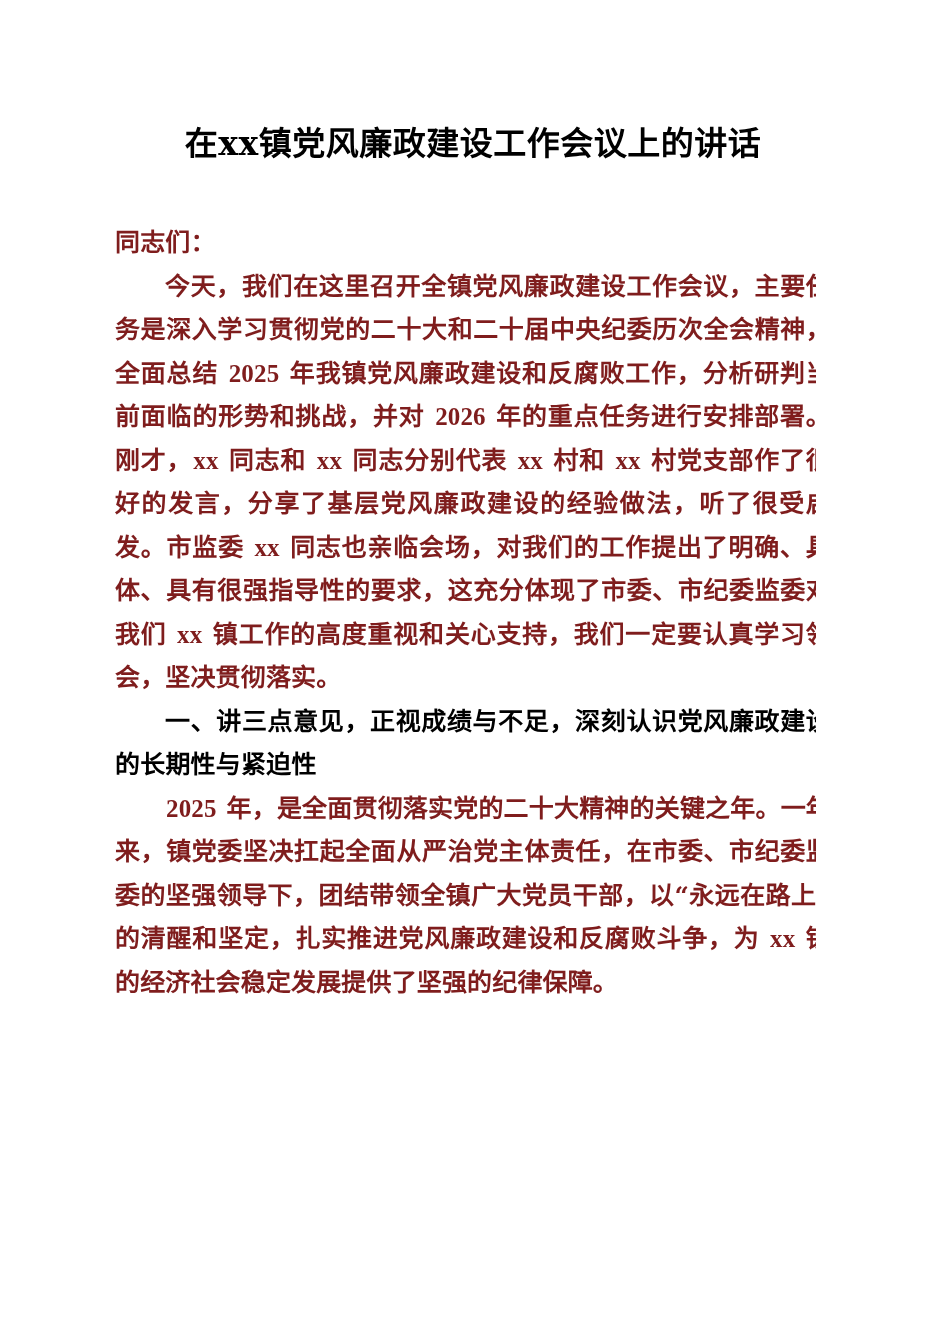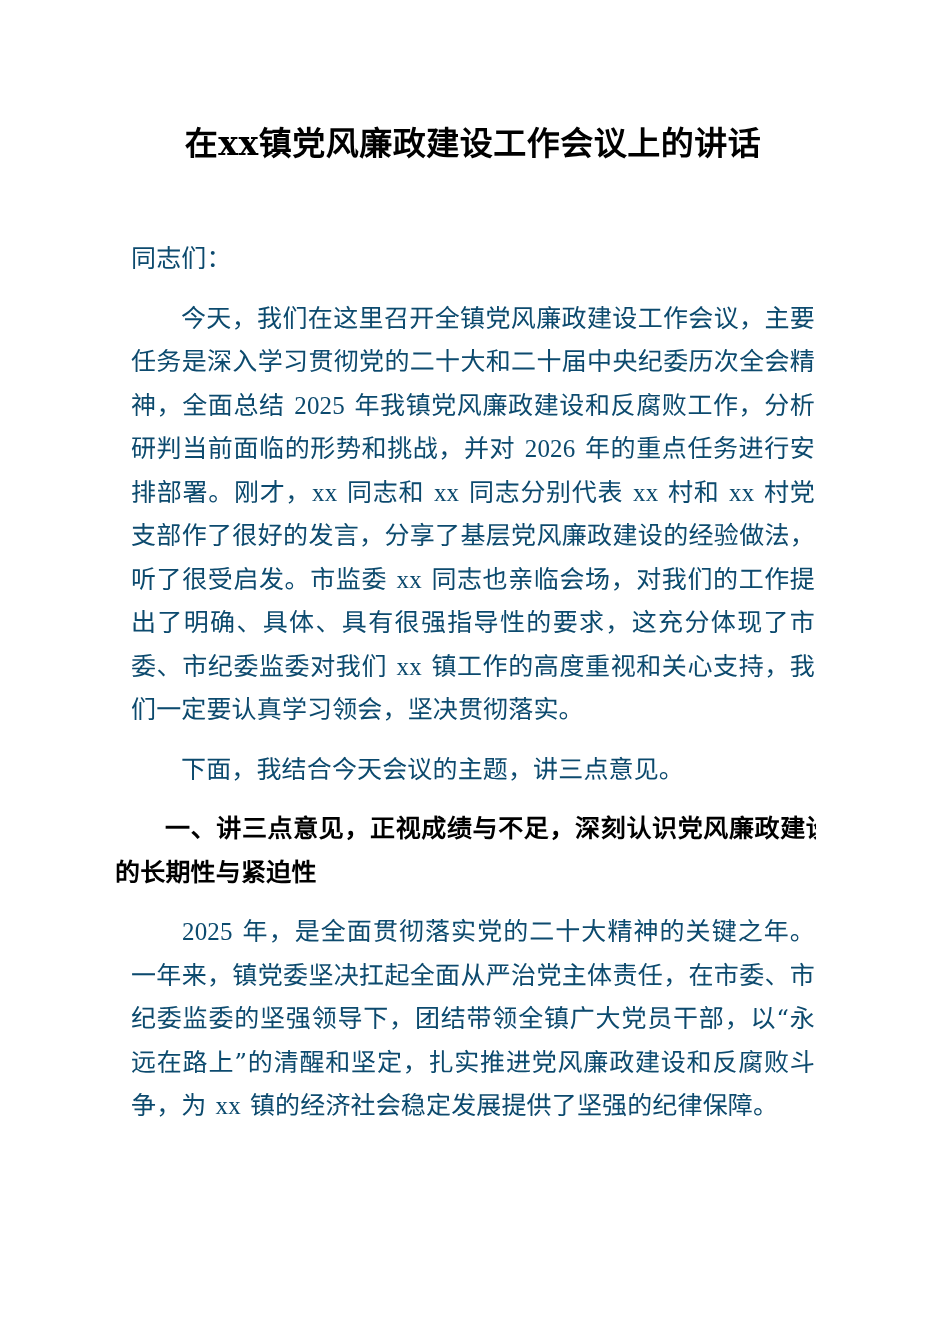--- a/index.html
+++ b/index.html
@@ -50,28 +50,28 @@
     text-align-last: left;
     text-justify: inter-character;
     margin: 0;
     text-indent: 50px;
     letter-spacing: 0.2px;
   }
 
   
   .para {
     font-family: "DejaVu Serif", "Liberation Serif", serif;
-    font-weight: 400;
+    font-weight: 700;
     font-size: 25px;
     line-height: 43.5px;
-    color: #0c4a6e;
+    color: #7f1d1d;
     text-align: justify;
     text-align-last: left;
     text-justify: inter-character;
-    margin: 16px;
+    margin: 0;
     text-indent: 50px;
     letter-spacing: 0.15px;
   }
 
   .para.no-indent {
     text-indent: 0;
   }
 
   
   .salutation {
@@ -94,21 +94,20 @@
 
 <div class="page">
   <div class="doc-body">
 
     <h1 class="doc-title">在<span class="title-lat">xx</span>镇党风廉政建设工作会议上的讲话</h1>
 
     <p class="para no-indent salutation">同志们：</p>
 
     <p class="para">今天，我们在这里召开全镇党风廉政建设工作会议，主要任务是深入学习贯彻党的二十大和二十届中央纪委历次全会精神，全面总结 <span class="lat">2025</span> 年我镇党风廉政建设和反腐败工作，分析研判当前面临的形势和挑战，并对 <span class="lat">2026</span> 年的重点任务进行安排部署。刚才，<span class="lat">xx</span> 同志和 <span class="lat">xx</span> 同志分别代表 <span class="lat">xx</span> 村和 <span class="lat">xx</span> 村党支部作了很好的发言，分享了基层党风廉政建设的经验做法，听了很受启发。市监委 <span class="lat">xx</span> 同志也亲临会场，对我们的工作提出了明确、具体、具有很强指导性的要求，这充分体现了市委、市纪委监委对我们 <span class="lat">xx</span> 镇工作的高度重视和关心支持，我们一定要认真学习领会，坚决贯彻落实。</p>
 
-    <p class="para">下面，我结合今天会议的主题，讲三点意见。</p>
 
     <p class="heading-1">一、讲三点意见，正视成绩与不足，深刻认识党风廉政建设的长期性与紧迫性</p>
 
     <p class="para"><span class="lat">2025</span> 年，是全面贯彻落实党的二十大精神的关键之年。一年来，镇党委坚决扛起全面从严治党主体责任，在市委、市纪委监委的坚强领导下，团结带领全镇广大党员干部，以“永远在路上”的清醒和坚定，扎实推进党风廉政建设和反腐败斗争，为 <span class="lat">xx</span> 镇的经济社会稳定发展提供了坚强的纪律保障。</p>
 
 
   </div>
 </div>
 
 </body></html>

